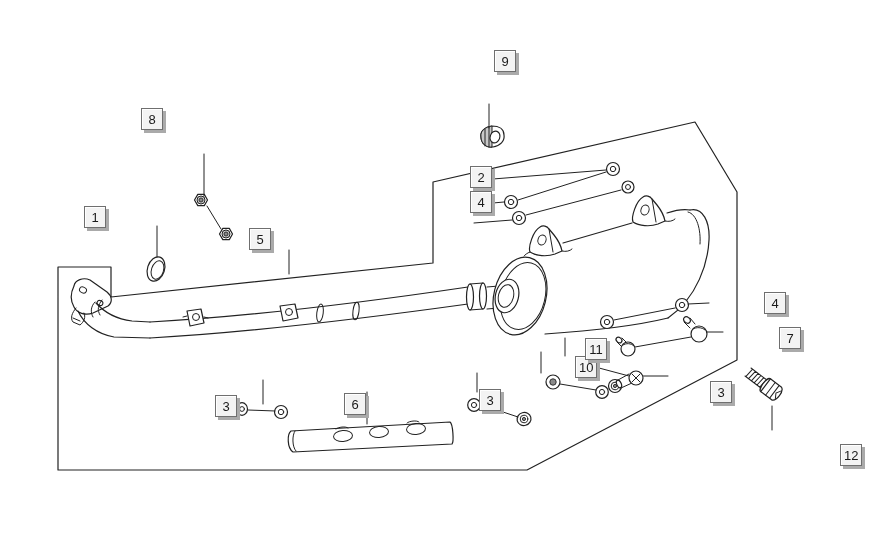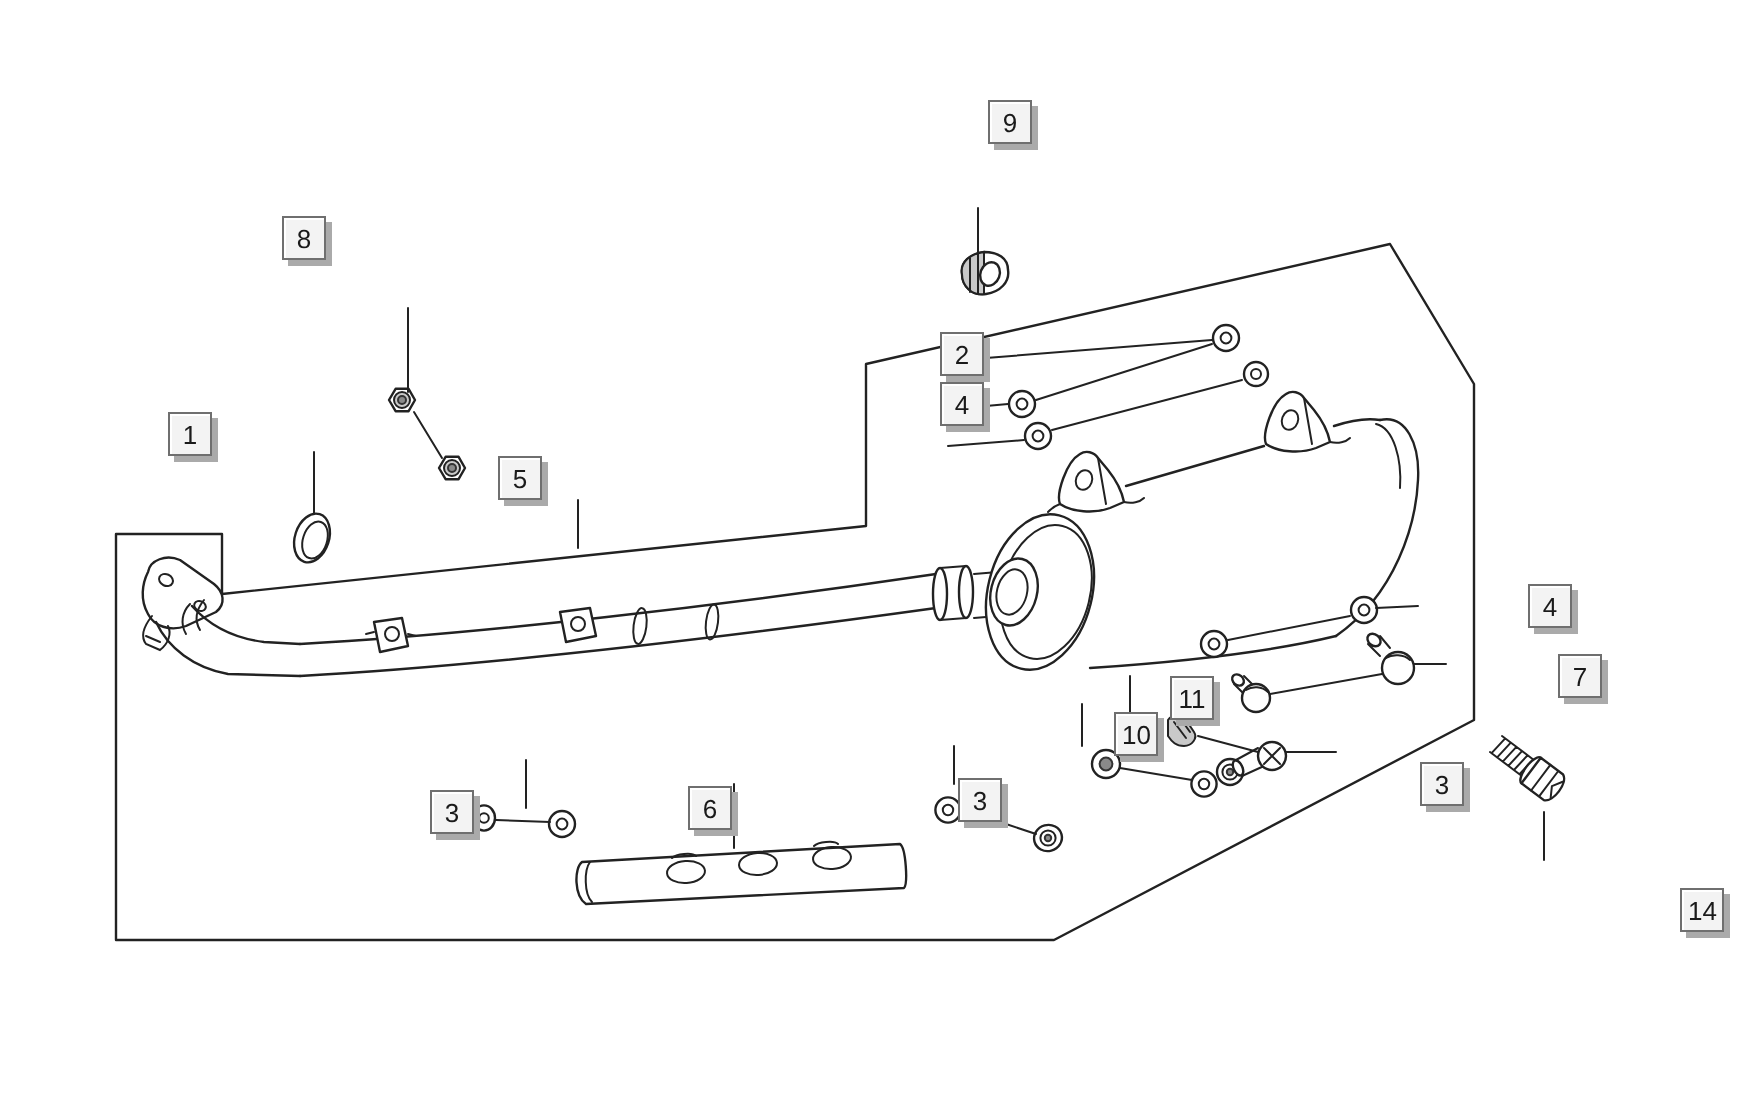--- a/index.html
+++ b/index.html
@@ -205,32 +205,32 @@
     </div>
   <div class="callout" style="left:215px;top:395px">
       <span>3</span>
     </div>
   <div class="callout" style="left:344px;top:393px">
       <span>6</span>
     </div>
   <div class="callout" style="left:479px;top:389px">
       <span>3</span>
     </div>
-  <div class="callout" style="left:557px;top:356px">
+  <div class="callout" style="left:575px;top:356px">
       <span>10</span>
     </div>
   <div class="callout" style="left:585px;top:338px">
       <span>11</span>
     </div>
   <div class="callout" style="left:764px;top:292px">
       <span>4</span>
     </div>
   <div class="callout" style="left:779px;top:327px">
       <span>7</span>
     </div>
   <div class="callout" style="left:710px;top:381px">
       <span>3</span>
     </div>
   <div class="callout" style="left:840px;top:444px">
-      <span>14</span>
+      <span>12</span>
     </div>
 
 </div>
 
 </body></html>

